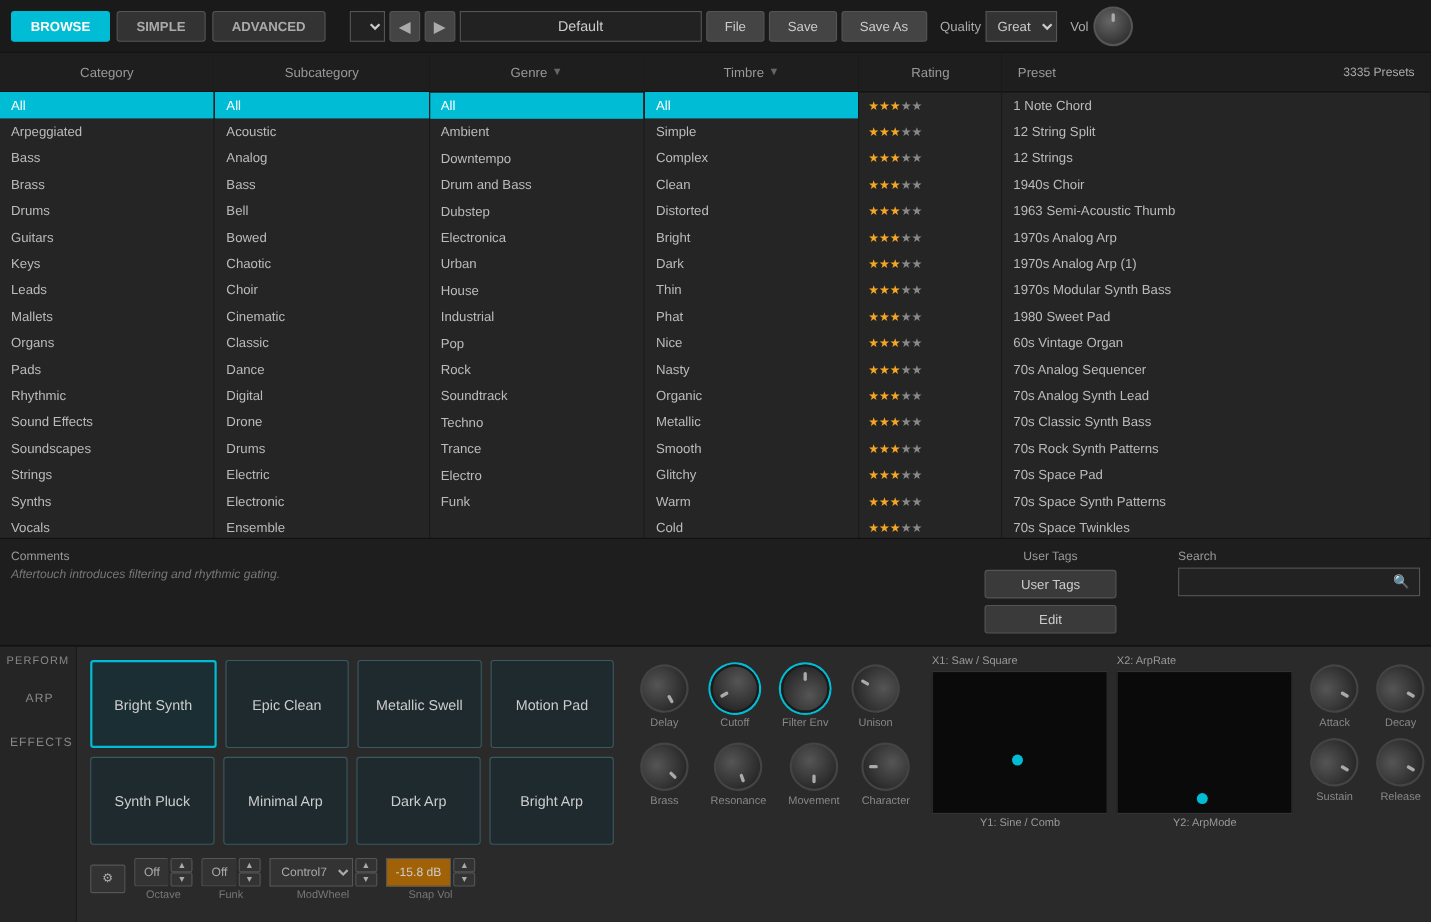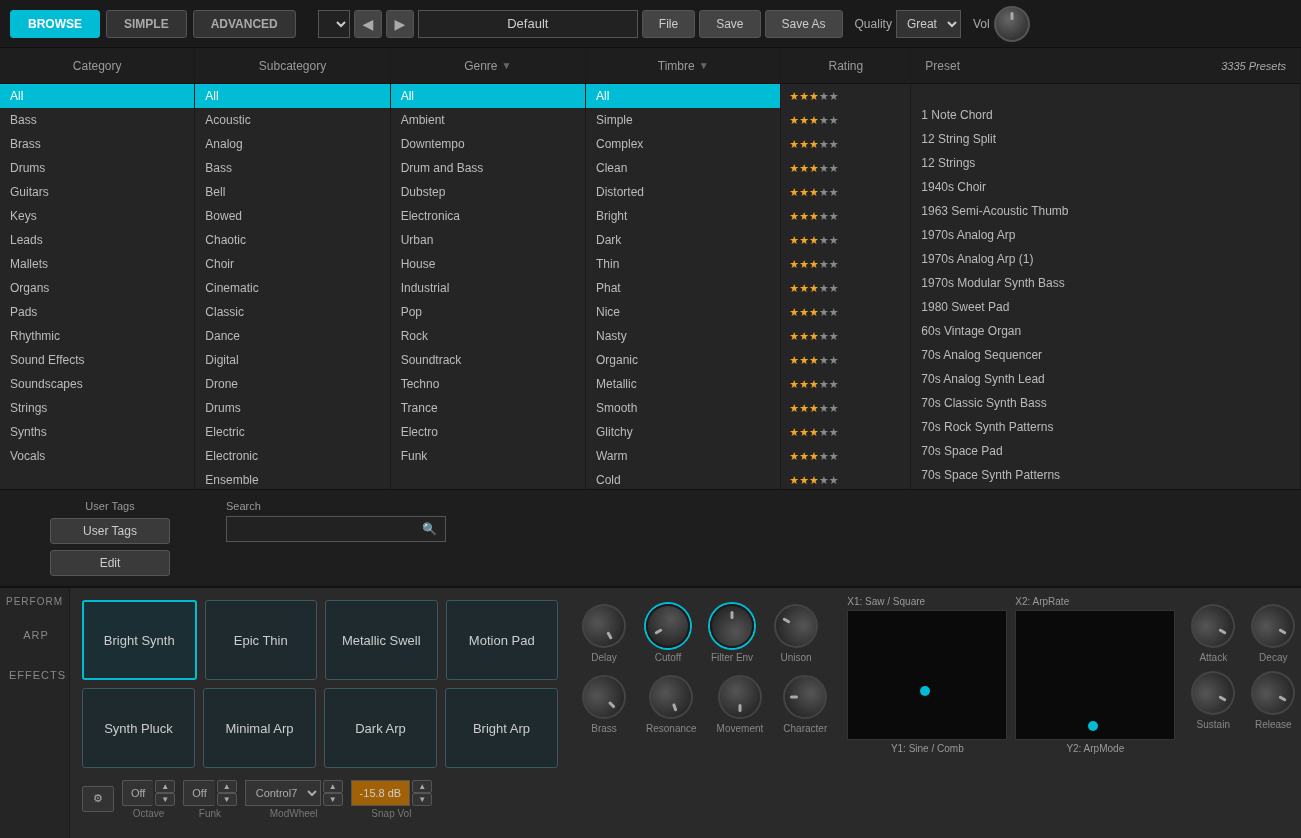--- a/index.html
+++ b/index.html
@@ -170,24 +170,23 @@
 
     
     .rating-col {
       width: 130px;
       flex: none;
     }
 
     
     .preset-col {
       flex: 2;
-      gap: 19px;
     }
     .preset-count {
-      color: #aaa; font-size: 11px; font-style: italic;
+      color: #aaa; font-size: 11px;
     }
 
     
     .browser-bottom {
       display: flex;
       background: #1e1e1e;
       border-top: 1px solid #111;
       padding: 10px;
       gap: 16px;
       min-height: 90px;
@@ -493,20 +492,21 @@
 
 <div class="browser-area">
   <div class="columns-container">
 
     <div class="column">
       <div class="column-header">
         <span>Category</span>
       </div>
       <div class="column-list">
         <div class="list-item selected">All</div>
+        <div class="list-item">Arpeggiated</div>
         <div class="list-item">Bass</div>
         <div class="list-item">Brass</div>
         <div class="list-item">Drums</div>
         <div class="list-item">Guitars</div>
         <div class="list-item">Keys</div>
         <div class="list-item">Leads</div>
         <div class="list-item">Mallets</div>
         <div class="list-item">Organs</div>
         <div class="list-item">Pads</div>
         <div class="list-item">Rhythmic</div>
@@ -681,20 +681,24 @@
         <div class="list-item">70s Space Pad</div>
         <div class="list-item">70s Space Synth Patterns</div>
         <div class="list-item">70s Space Twinkles</div>
 
       </div>
     </div>
 
   </div>
 
   <div class="browser-bottom">
+    <div class="comments-section">
+      <div class="section-label">Comments</div>
+      <div class="comment-text">Aftertouch introduces filtering and rhythmic gating.</div>
+    </div>
     <div class="user-tags-section">
       <div class="user-tags-label">User Tags</div>
       <button class="tags-btn">User Tags</button>
       <button class="tags-btn">Edit</button>
     </div>
     <div class="search-section">
       <div class="section-label">Search</div>
       <div class="search-input-container">
         <input type="text" class="search-input" placeholder="" style="">
         <span class="search-icon-btn">🔍</span>
@@ -708,21 +712,21 @@
   <div class="perform-sidebar">
     <div class="perform-title">PERFORM</div>
     <div class="perform-tab">ARP</div>
     <div class="perform-tab">EFFECTS</div>
   </div>
 
   <div style="display:flex; flex-direction:column;">
     <div class="pads-section">
       <div class="pads-row">
         <div class="pad active">Bright Synth</div>
-        <div class="pad">Epic Thin</div>
+        <div class="pad">Epic Clean</div>
         <div class="pad">Metallic Swell</div>
         <div class="pad">Motion Pad</div>
       </div>
       <div class="pads-row">
         <div class="pad">Synth Pluck</div>
         <div class="pad">Minimal Arp</div>
         <div class="pad">Dark Arp</div>
         <div class="pad">Bright Arp</div>
       </div>
     </div>

